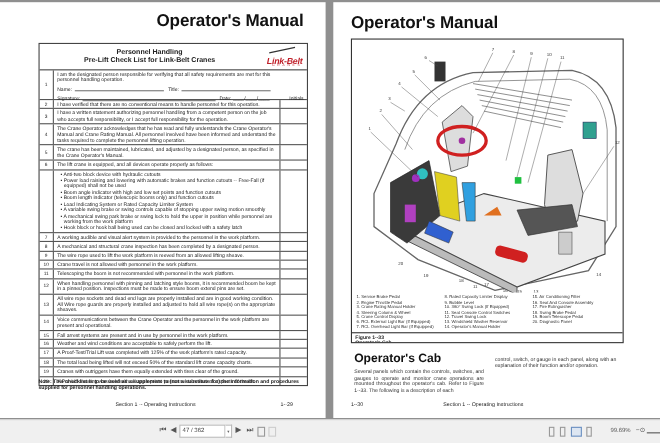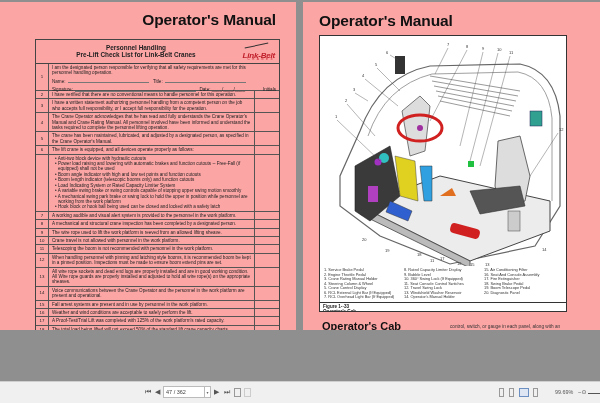--- a/index.html
+++ b/index.html
@@ -1,18 +1,18 @@
 <!DOCTYPE html>
 <html><head>
 <meta charset="utf-8">
 <style>
   * { box-sizing: border-box; margin: 0; padding: 0; }
   html, body { width: 600px; height: 403px; overflow: hidden; background: #9a9a9a; font-family: "Liberation Sans", sans-serif; }
   #viewer { position: absolute; left: 0; top: 0; width: 600px; height: 403px; background: #8f8f8f; }
-  .page { position: absolute; top: 2px; background: #fca5a5; height: 328px; overflow: hidden; }
+  .page { position: absolute; top: 2px; background: #ffffff; height: 378px; overflow: hidden; }
   #page-left { left: 0; width: 296px; }
   #page-right { left: 303px; width: 297px; }
   .hdr-title { position: absolute; font-weight: bold; font-size: 15.5px; color: #111; letter-spacing: -0.1px; }
   #page-left .hdr-title { right: 20px; top: 9px; }
   #page-right .hdr-title { left: 16px; top: 10px; }
 
   
   .cl { position: absolute; left: 35px; top: 37px; width: 245px; border: 1px solid #444; font-size: 4.6px; color: #222; line-height: 5.4px; }
   .cl-head { height: 24px; border-bottom: 1px solid #444; position: relative; }
   .cl-head .t1, .cl-head .t2 { position: absolute; left: 0; width: 200px; text-align: center; font-weight: bold; font-size: 6.4px; color: #222; }

